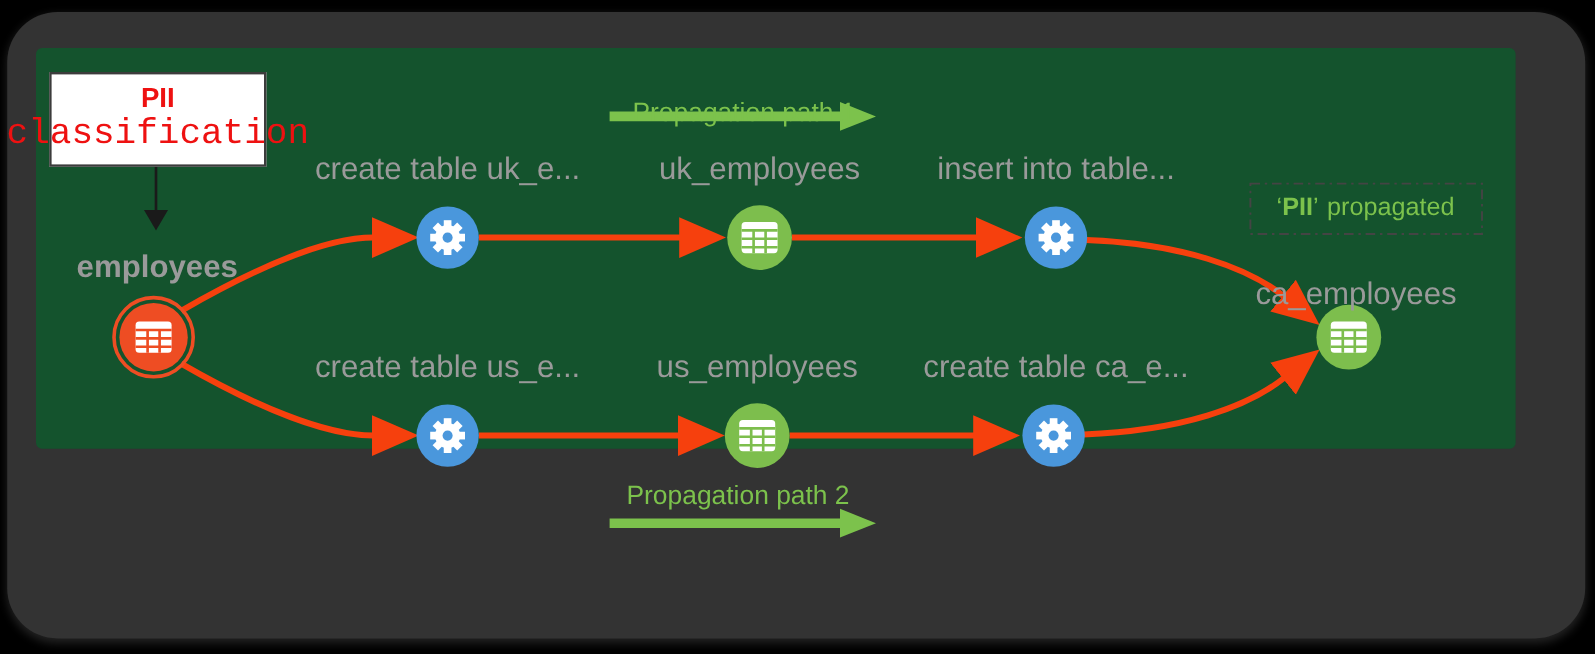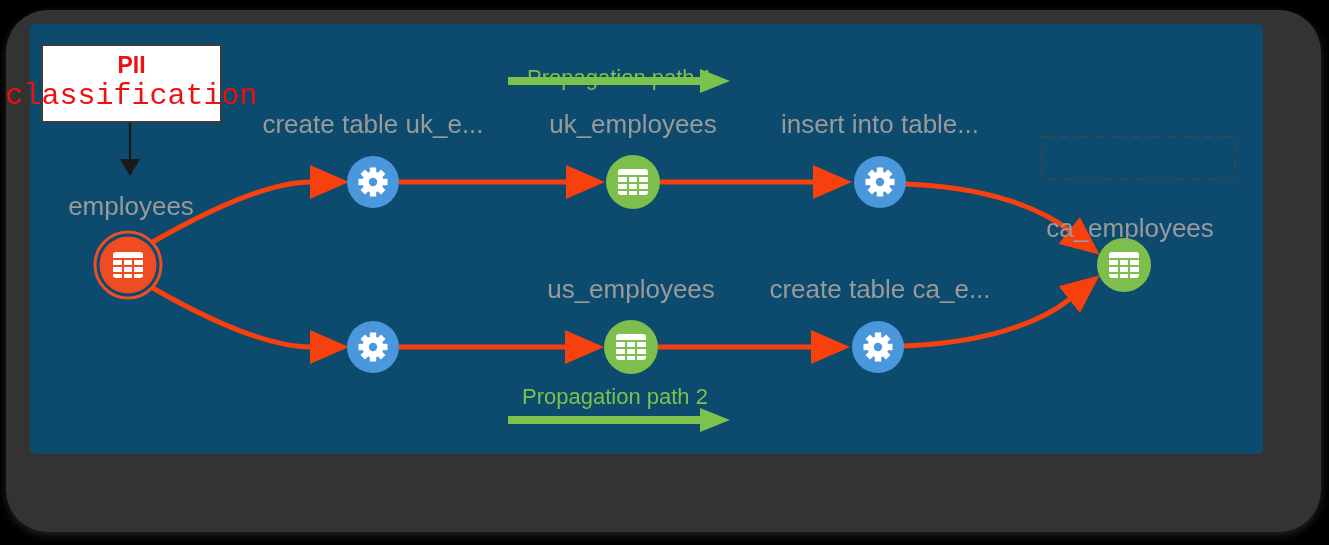--- a/index.html
+++ b/index.html
@@ -1,19 +1,19 @@
 <!DOCTYPE html>
 <html><head>
 <meta charset="utf-8">
 <style>
   html,body{margin:0;padding:0;background:#000;}
   body{width:1329px;height:545px;overflow:hidden;font-family:"Liberation Sans",sans-serif;}
   .stage{position:relative;width:1329px;height:545px;background:#000;}
   .frame{position:absolute;left:6px;top:10px;width:1315px;height:522px;background:#333333;border-radius:42px;box-shadow:0 3px 8px rgba(60,60,60,.6);}
-  .canvas{position:absolute;left:30px;top:24px;width:1233px;height:430px;background:#0c4a6e;border-radius:5px;}
+  .canvas{position:absolute;left:30px;top:40px;width:1233px;height:334px;background:#14532d;border-radius:5px;}
   .edges{position:absolute;left:0;top:0;}
 
   .lbl{position:absolute;font-size:26px;color:#9a9a9a;white-space:nowrap;transform:translateX(-50%);}
 
   .pii-box{position:absolute;left:11px;top:20px;width:177px;height:75px;border:2px solid #3c3c3c;background:#fff;
            display:flex;flex-direction:column;align-items:center;justify-content:center;line-height:1.18;}
   .pii-box .l1{font-size:23px;font-weight:bold;color:#ee1111;}
   .pii-box .l2{font-size:30px;color:#ee1111;font-family:Liberation Mono, monospace;}
 
   .path-label{position:absolute;font-size:22px;color:#7cc24c;white-space:nowrap;transform:translateX(-50%);}
@@ -136,23 +136,25 @@
     </svg>
 
     <div class="pii-box">
       <div class="l1">PII</div>
       <div class="l2">classification</div>
     </div>
 
     <div class="path-label" style="left:590px;top:20px;margin-top:21px;">Propagation path 1</div>
     <div class="path-label" style="left:585px;top:360px;">Propagation path 2</div>
 
+    <div class="propagated"><span>‘</span><b>PII</b><span>’</span><span class="sp">propagated</span></div>
 
-    <div class="lbl" style="left:101px;top:167px;">employees</div>
+    <div class="lbl" style="left:101px;top:167px;font-weight:bold;">employees</div>
     <div class="lbl" style="left:343px;top:85px;">create table uk_e...</div>
     <div class="lbl" style="left:603px;top:85px;text-align:center;">uk_employees</div>
     <div class="lbl" style="left:850px;top:85px;">insert into table...</div>
+    <div class="lbl" style="left:343px;top:250px;">create table us_e...</div>
     <div class="lbl" style="left:601px;top:250px;">us_employees</div>
     <div class="lbl" style="left:850px;top:250px;">create table ca_e...</div>
     <div class="lbl" style="left:1100px;top:169px;margin-top:20px;">ca_employees</div>
 
   </div>
 </div>
 
 </body></html>

